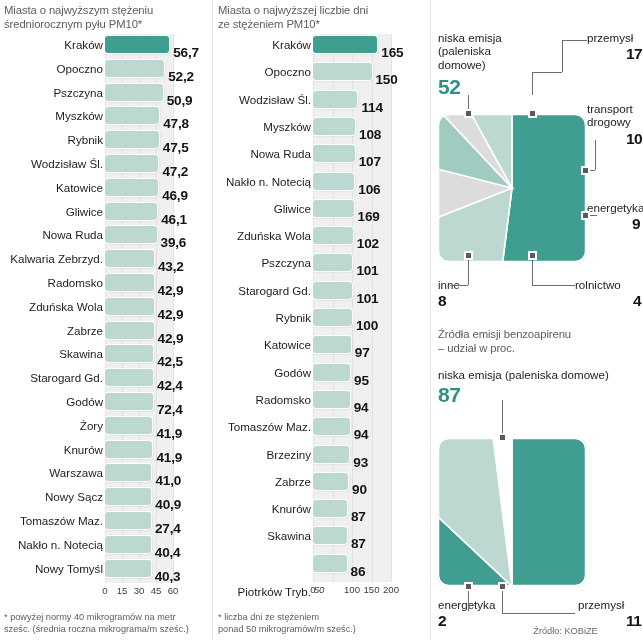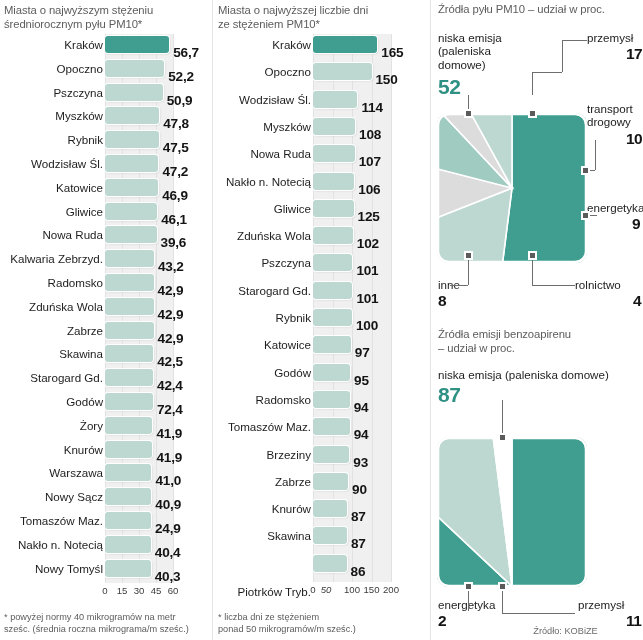--- a/index.html
+++ b/index.html
@@ -247,21 +247,21 @@
           <div class="bar-wrap" style="left: 105px; width: 68px;">
             <div class="bar" style="width: 46.3533px;"></div>
           </div>
           <div class="row-value" style="left: 155.353px;">40,9</div>
         </div>
         <div class="row" style="top: 476px;">
           <div class="row-label" style="right: 112px; width: 101px;">Tomaszów Maz.</div>
           <div class="bar-wrap" style="left: 105px; width: 68px;">
             <div class="bar" style="width: 46.0133px;"></div>
           </div>
-          <div class="row-value" style="left: 155.013px;">24,9</div>
+          <div class="row-value" style="left: 155.013px;">27,4</div>
         </div>
         <div class="row" style="top: 499.8px;">
           <div class="row-label" style="right: 112px; width: 101px;">Nakło n. Notecią</div>
           <div class="bar-wrap" style="left: 105px; width: 68px;">
             <div class="bar" style="width: 45.7867px;"></div>
           </div>
           <div class="row-value" style="left: 154.787px;">40,4</div>
         </div>
         <div class="row" style="top: 523.6px;">
           <div class="row-label" style="right: 112px; width: 101px;">Nowy Tomyśl</div>
@@ -333,21 +333,21 @@
           <div class="bar-wrap" style="left: 100px; width: 78px;">
             <div class="bar" style="width: 41.34px;"></div>
           </div>
           <div class="row-value" style="left: 145.34px;">106</div>
         </div>
         <div class="row" style="top: 163.8px;">
           <div class="row-label" style="right: 117px; width: 96px;">Gliwice</div>
           <div class="bar-wrap" style="left: 100px; width: 78px;">
             <div class="bar" style="width: 40.56px;"></div>
           </div>
-          <div class="row-value" style="left: 144.56px;">125</div>
+          <div class="row-value" style="left: 144.56px;">169</div>
         </div>
         <div class="row" style="top: 191.1px;">
           <div class="row-label" style="right: 117px; width: 96px;">Zduńska Wola</div>
           <div class="bar-wrap" style="left: 100px; width: 78px;">
             <div class="bar" style="width: 39.78px;"></div>
           </div>
           <div class="row-value" style="left: 143.78px;">102</div>
         </div>
         <div class="row" style="top: 218.4px;">
           <div class="row-label" style="right: 117px; width: 96px;">Pszczyna</div>
@@ -428,33 +428,32 @@
         </div>
         <div class="row" style="top: 518.7px;">
           <div class="row-label" style="right: 117px; width: 96px; margin-top: 28px;">Piotrków Tryb.</div>
           <div class="bar-wrap" style="left: 100px; width: 78px;">
             <div class="bar" style="width: 33.54px;"></div>
           </div>
           <div class="row-value" style="left: 137.54px;">86</div>
         </div>
         <div class="axis" style="left: 100px; width: 78px; top: 550px; height: 14px;">
           <span style="left: 0px;">0</span>
-          <span style="left: 13px; font-style: italic;">50</span>
+          <span style="left: 6px; font-style: italic;">50</span>
           <span style="left: 39px;">100</span>
           <span style="left: 58.5px;">150</span>
           <span style="left: 78px;">200</span>
         </div>
       </div>
     <div class="footnote" style="left:5px;top:612px;width:205px;">* liczba dni ze stężeniem
 ponad 50 mikrogramów/m sześc.)</div>
   </div>
 
   <div class="col col-3">
 
-    <div class="pie-title" style="left:6px;top:3px;width:206px;">Źródła pyłu PM10 – udział w proc.</div>
 
     <div class="cal-label" style="left:6px;top:31px;width:95px;">niska emisja
 (paleniska
 domowe)</div>
     <div class="cal-value" style="left:6px;top:76px;">52</div>
 
     <div class="cal-label" style="left:155px;top:31px;width:70px;">przemysł</div>
     <div class="cal-value small" style="left:194px;top:46px;">17</div>
 
     <div class="cal-label" style="left:155px;top:102px;width:72px;">transport

